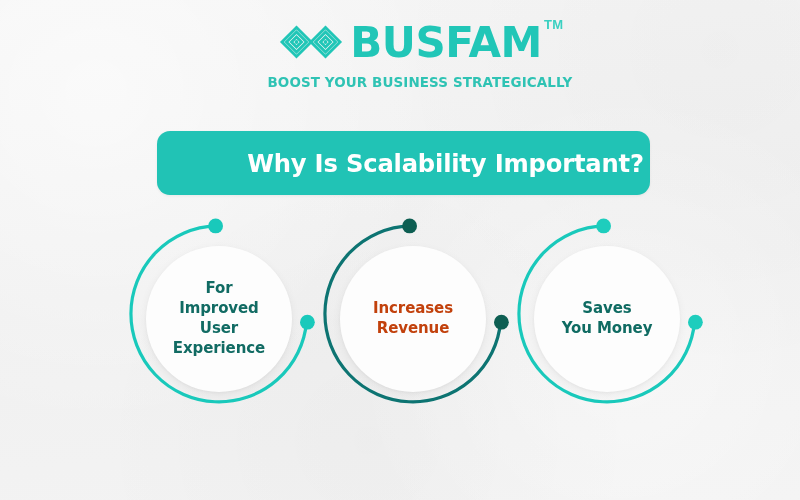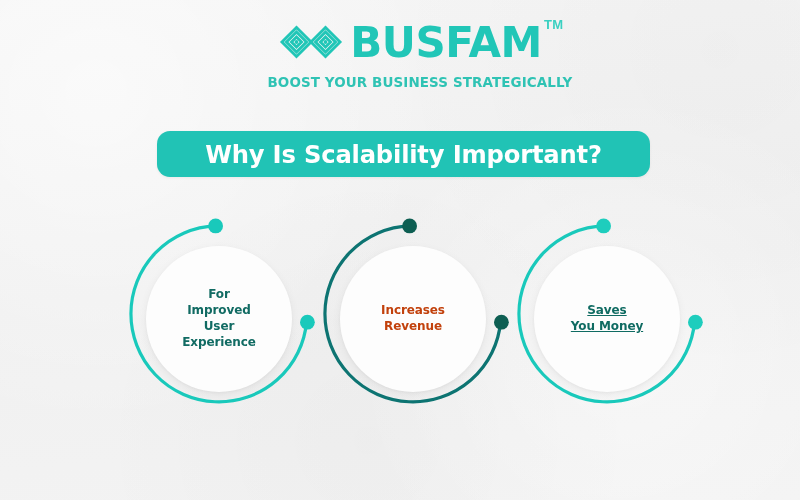--- a/index.html
+++ b/index.html
@@ -95,26 +95,26 @@
     transform: scaleX(0.93);
     white-space: nowrap;
   }
 
   
   #title-banner {
     position: absolute;
     left: 157px;
     top: 131px;
     width: 493px;
-    height: 46px;
+    height: 64px;
     border-radius: 13px;
     background: #21c3b5;
     display: flex;
     align-items: center;
-    justify-content: center;
+    justify-content: flex-end;
     box-shadow: 0 1px 3px rgba(0,0,0,0.06);
   }
 
   #title-text {
     font-family: "DejaVu Sans", sans-serif;
     font-size: 25px;
     font-weight: bold;
     color: #ffffff;
     letter-spacing: -0.2px;
     white-space: nowrap;
@@ -156,36 +156,36 @@
     background: #fdfdfd;
     box-shadow: 0 3px 10px rgba(0,0,0,0.055),
                 0 1px 3px rgba(0,0,0,0.035);
     display: flex;
     align-items: center;
     justify-content: center;
   }
 
   .disc-label {
     font-family: "DejaVu Sans", sans-serif;
-    font-size: 12px;
+    font-size: 15px;
     font-weight: bold;
     line-height: 1.33;
     color: #116b63;
     text-align: center;
     white-space: pre-line;
     letter-spacing: -0.1px;
     padding: 0 6px;
   }
 
   #item-0 { left: 120px; }
   #item-1 { left: 314px; }
   #item-2 { left: 508px; }
 
   #item-1 .disc-label { color: #c2410c; }
-  #item-2 .disc-label { color: #0f6b62; text-decoration: underline; }
+  #item-2 .disc-label { color: #0f6b62; }
 </style>
 </head>
 <body>
 
 <div id="canvas">
 
   <div id="logo-block">
 
     <div id="logo-row">
 

